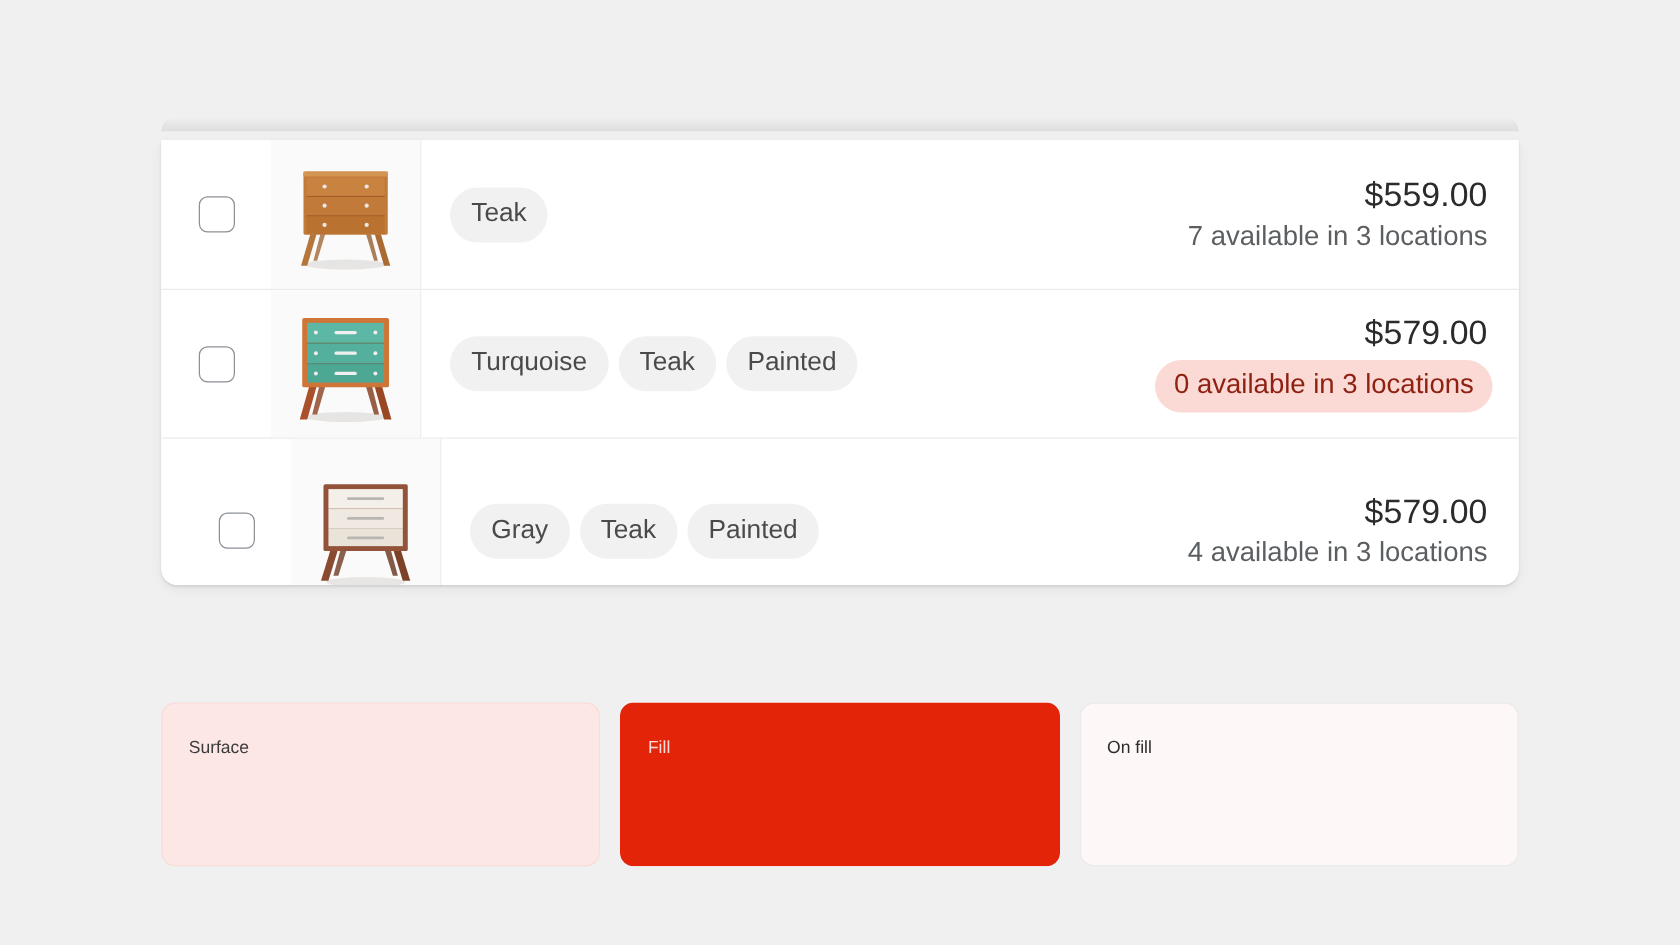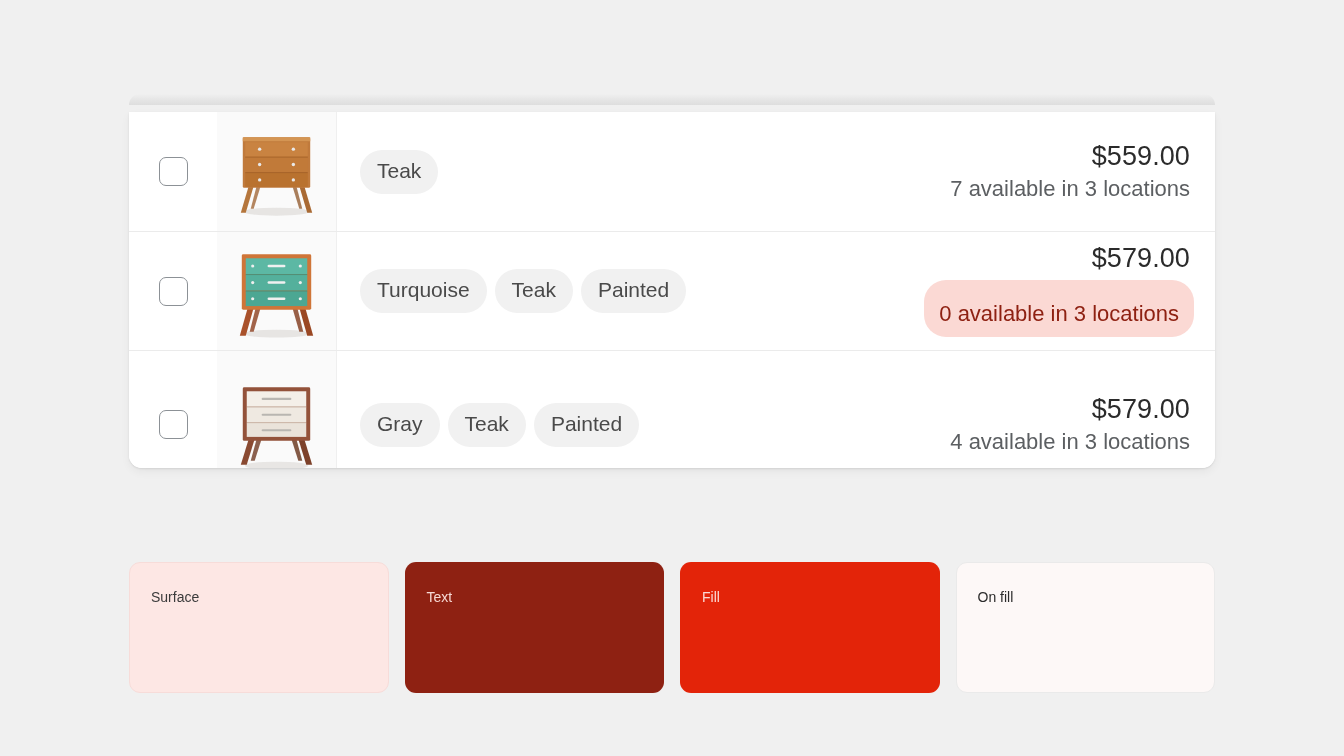--- a/index.html
+++ b/index.html
@@ -42,21 +42,21 @@
   }
 
   .variant-row {
     display: flex;
     align-items: stretch;
     height: 119px;
     position: relative;
     background: #ffffff;
   }
   .variant-row + .variant-row { border-top: 1px solid #ebebeb; }
-  .variant-row:last-child { height: 148px; }
+  .variant-row:last-child { height: 148px; padding-left: 16px; }
 
   
   .cb-cell {
     width: 88px;
     flex: 0 0 88px;
     display: flex;
     align-items: center;
     justify-content: center;
   }
   .checkbox {
@@ -121,21 +121,21 @@
   }
   .avail {
     font-size: 22px;
     color: #5c5f62;
     line-height: 1;
     white-space: nowrap;
   }
   .avail.critical {
     background: #fbd9d4;
     color: #8e2112;
-    padding: 23px 15px 12px;
+    padding: 8px 15px 12px;
     border-radius: 22px;
     margin-right: -4px;
   }
 
   
   #swatch-strip {
     position: absolute;
     left: 129px;
     top: 562px;
     width: 1086px;
@@ -280,22 +280,19 @@
       <span class="avail">4 available in 3 locations</span>
     </div>
   </div>
 
 </div>
 
 <div id="swatch-strip">
   <div class="swatch" id="sw-0" style="background: rgb(253, 231, 228); color: rgb(59, 59, 59); border: 1px solid rgb(247, 220, 217);">
     <span>Surface</span>
   </div>
-  <div class="swatch" id="sw-1" style="background: rgb(142, 33, 18); color: rgb(247, 217, 212); border: 1px solid transparent;">
-    <span>Text</span>
-  </div>
   <div class="swatch" id="sw-2" style="background: rgb(227, 36, 9); color: rgb(251, 217, 212); border: 1px solid transparent;">
     <span>Fill</span>
   </div>
   <div class="swatch" id="sw-3" style="background: rgb(253, 248, 247); color: rgb(43, 43, 43); border: 1px solid rgb(234, 234, 234);">
     <span>On fill</span>
   </div>
 </div>
 
 </body></html>

